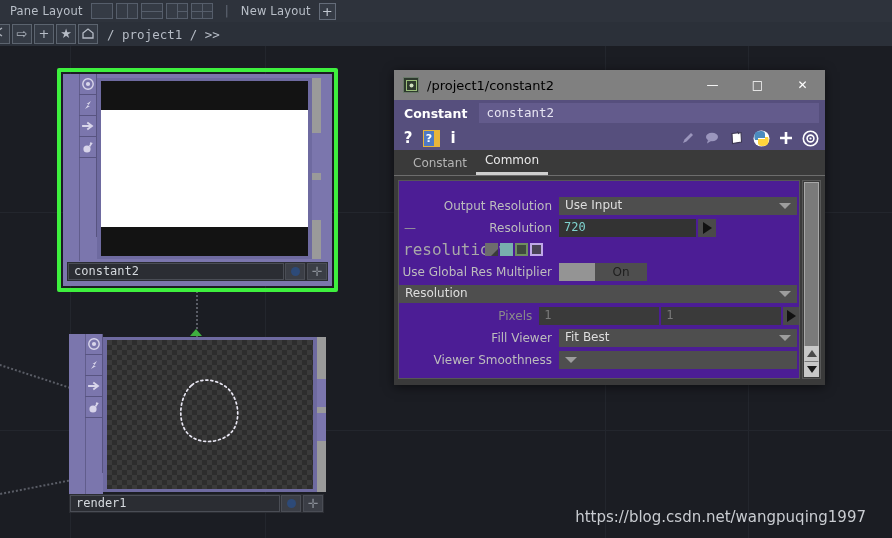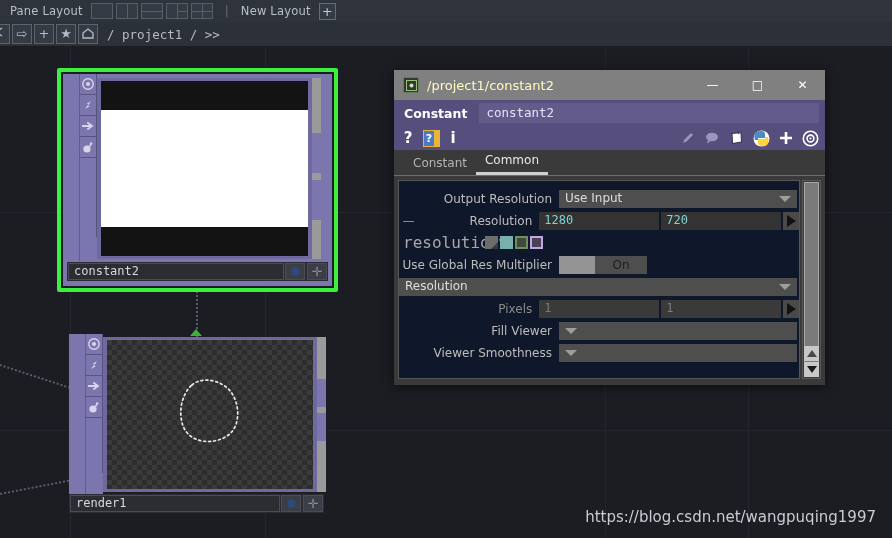--- a/index.html
+++ b/index.html
@@ -151,21 +151,21 @@
   }
   #dlg-title {
     height: 30px; background: #808080; display: flex; align-items: center;
   }
   .dlg-icon {
     width: 16px; height: 16px; margin-left: 9px; background: #2d3a2d;
     border: 1px solid #6a7a6a; box-sizing: border-box;
     display: flex; align-items: center; justify-content: center;
   }
   #dlg-title .t {
-    margin-left: 8px; color: #fef9c3; font-size: 13px;
+    margin-left: 8px; color: #000000; font-size: 13px;
   }
   .wbtns { margin-left: auto; display: flex; align-items: center; }
   .wbtn {
     width: 45px; height: 30px; display: flex; align-items: center; justify-content: center;
     color: #fff;
   }
   #dlg-opbar {
     height: 26px; background: #564f7d; display: flex; align-items: center;
   }
   #dlg-opbar .optype {
@@ -191,24 +191,24 @@
     padding-left: 10px;
   }
   .dtab {
     height: 22px; line-height: 20px; padding: 0 9px; font-size: 12px;
     color: #b4b4b4;
   }
   .dtab.active { color: #e8e8e8; border-bottom: 3px solid #cfcfcf; }
 
   #dlg-params {
     position: absolute; left: 4px; top: 110px; right: 25px; bottom: 6px;
-    background: #0f172a;
+    background: #4c1d95;
     border: 1px solid #565656;
     box-sizing: border-box;
-    padding-top: 7px;
+    padding-top: 14px;
   }
   .prow { height: 21px; display: flex; align-items: center; margin-bottom: 1px; }
   .plabel {
     width: 160px; text-align: right; padding-right: 7px;
     color: #bdbdbd; font-size: 12px; box-sizing: border-box;
   }
   .plabel.dim { color: #8a8a8a; }
   .pname {
     width: 86px; padding-left: 4px; color: #a8a8a8; font-size: 16px;
     font-family: "DejaVu Sans Mono", "Liberation Mono", monospace;
@@ -279,21 +279,21 @@
     background: #c8c8c8; display: flex; align-items: center; justify-content: center;
   }
   #dlg-scroll .sarr.up { bottom: 17px; }
   #dlg-scroll .sarr.dn { bottom: 1px; }
   .sart { width: 0; height: 0; border-left: 5px solid transparent; border-right: 5px solid transparent; }
   .sart.u { border-bottom: 7px solid #4a4a4a; }
   .sart.d { border-top: 7px solid #1a1a1a; }
 
   
   #watermark {
-    position: absolute; right: 16px; bottom: 12px;
+    position: absolute; right: 26px; bottom: 12px;
     color: #c9ccd1; font-size: 15px;
     font-family: "DejaVu Sans", "Liberation Sans", sans-serif;
   }
 </style>
 </head>
 <body>
 
 <div id="topbar">
   <span class="lbl">Pane Layout</span>
   <span class="layout-btns">
@@ -543,21 +543,20 @@
         <span class="plabel">Output Resolution</span>
         <span class="menu">
           <span class="mtxt">Use Input</span>
           <span class="arr"></span>
         </span>
       </div>
 
       <div class="prow">
         <span class="pminus">—</span>
         <span class="plabel" style="width:138px">Resolution</span>
-        <span class="numf" style="width:137px">1280</span>
         <span class="numf" style="width:137px">720</span>
         <span class="ptri">
             <span class="tri"></span>
           </span>
       </div>
 
       <div class="prow">
         <span class="pname">resolutionw</span>
         <span class="modechips">
           <span class="mc c1"></span>
@@ -588,20 +587,21 @@
         <span class="numf dimv" style="width:137px">1</span>
         <span class="numf dimv" style="width:137px">1</span>
         <span class="ptri">
             <span class="tri"></span>
           </span>
       </div>
 
       <div class="prow">
         <span class="plabel">Fill Viewer</span>
         <span class="menu">
+          <span class="mtxt">Fit Best</span>
           <span class="arr"></span>
         </span>
       </div>
 
       <div class="prow">
         <span class="plabel">Viewer Smoothness</span>
         <span class="menu">
           <span class="arr"></span>
         </span>
       </div>

